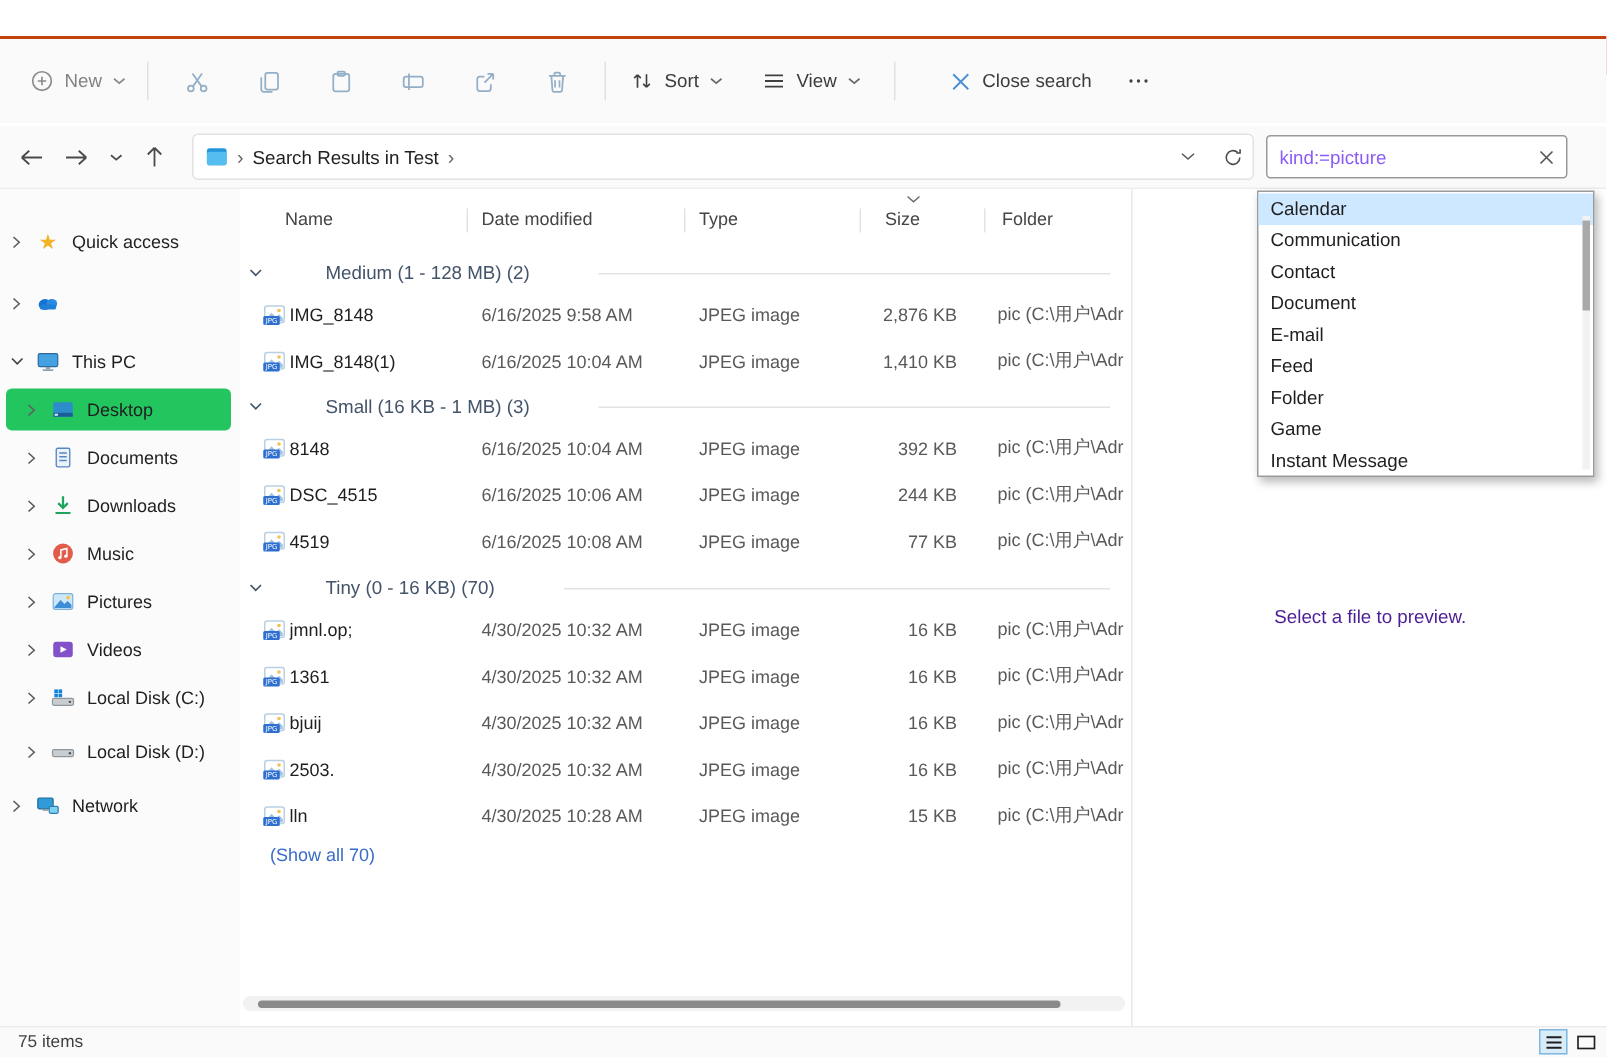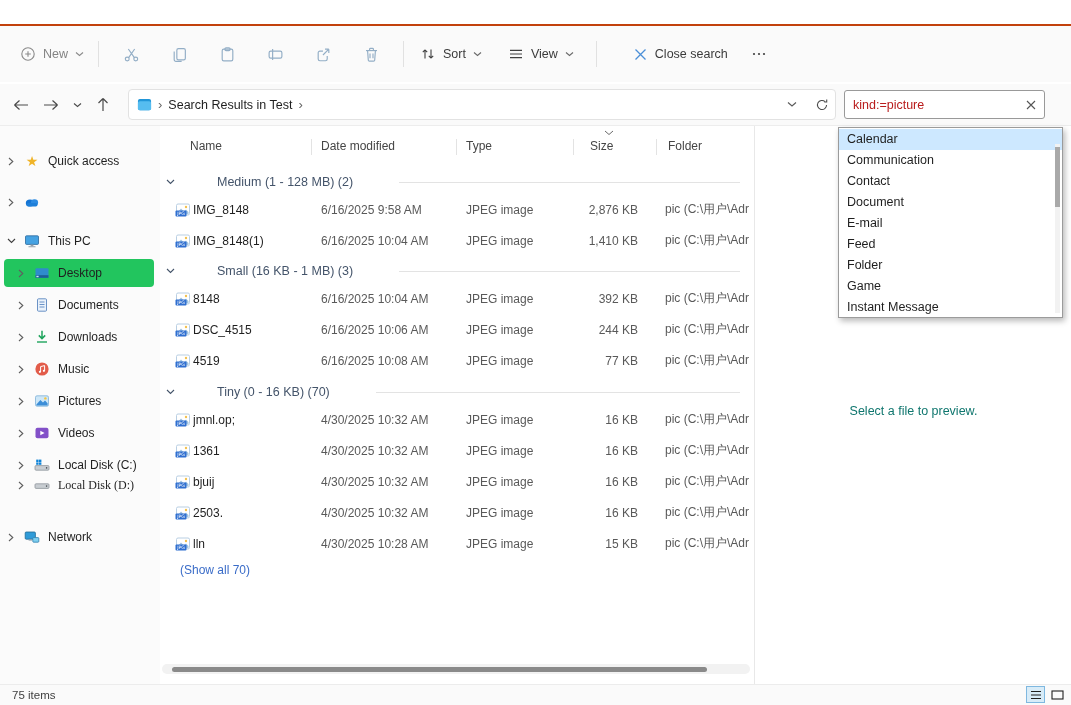--- a/index.html
+++ b/index.html
@@ -23,21 +23,21 @@
 
   
   .addressrow { position:absolute; left:0; top:84px; right:0; height:42px; background:#fafafa; display:flex; align-items:center; padding-left:6px; border-bottom:1px solid #ededed; }
   .nav-btn { width:30px; height:30px; display:flex; align-items:center; justify-content:center; font-size:15px; color:#4a4a4a; }
   .nav-btn.small { width:22px; }
   .breadcrumb-box { margin-left:10px; width:708px; height:31px; background:#fff; border:1px solid #e2e2e2; border-radius:4px; display:flex; align-items:center; padding:0 8px; position:relative; }
   .crumb-sep { color:#666; font-size:13px; margin:0 6px; }
   .crumb { font-size:12.5px; color:#1f1f1f; }
   .bc-right { position:absolute; right:6px; display:flex; align-items:center; gap:18px; }
   .searchbox { margin-left:8px; width:201px; height:29px; background:#fff; border:1px solid #999; border-radius:3px; display:flex; align-items:center; padding:0 8px; position:relative; }
-  .searchbox input { border:none; outline:none; width:160px; font-size:12.5px; color:#b91c1c; background:transparent; font-family:"Liberation Sans", sans-serif; }
+  .searchbox input { border:none; outline:none; width:160px; font-size:12.5px; color:#8b5cf6; background:transparent; font-family:"Liberation Sans", sans-serif; }
   .search-x { position:absolute; right:8px; color:#555; font-size:12px; }
 
   
   .dropdown { position:absolute; left:838px; top:127px; width:225px; height:191px; background:#fff; border:1px solid #9b9b9b; box-shadow:2px 3px 6px rgba(0,0,0,.28); z-index:20; padding-top:1px; }
   .dd-item { height:21px; line-height:21px; padding-left:8px; font-size:12.5px; color:#1f1f1f; }
   .dd-item.selected { background:#cde8ff; }
   .dd-scroll { position:absolute; right:2px; top:16px; bottom:4px; width:5px; background:#f2f2f2; }
   .dd-thumb { position:absolute; left:0; top:3px; width:5px; height:60px; background:#a9a9a9; }
 
   
@@ -60,21 +60,21 @@
   .frow { display:grid; grid-template-columns:18px 128px 145px 92px 80px 27px 1fr; align-items:center; height:31px; padding-left:15px; font-size:12px; }
   .frow .fname { color:#1f1f1f; white-space:nowrap; overflow:hidden; }
   .frow .fdate, .frow .ftype, .frow .ffolder { color:#595959; white-space:nowrap; overflow:hidden; }
   .frow .fsize { color:#595959; text-align:right; white-space:nowrap; }
   .showall { height:22px; display:flex; align-items:center; padding-left:20px; font-size:12px; color:#3a6cc8; }
   .hscroll { position:absolute; left:2px; right:4px; bottom:10px; height:10px; background:#f2f2f2; border-radius:5px; }
   .hthumb { position:absolute; left:10px; top:3px; width:535px; height:5px; background:#8a8a8a; border-radius:3px; }
 
   
   .preview { position:absolute; left:756px; top:126px; right:0; bottom:21px; background:#fff; }
-  .preview .hint { position:absolute; top:278px; left:0; right:0; text-align:center; font-size:12.5px; color:#0f766e; }
+  .preview .hint { position:absolute; top:278px; left:0; right:0; text-align:center; font-size:12.5px; color:#4c1d95; }
 
   
   .statusbar { position:absolute; left:0; right:0; bottom:0; height:21px; background:#fafafa; border-top:1px solid #ececec; display:flex; align-items:center; padding:0 12px; font-size:11.5px; color:#3f3f3f; }
   .view-toggles { position:absolute; right:4px; bottom:2px; display:flex; gap:3px; }
   .vt { width:19px; height:17px; display:flex; align-items:center; justify-content:center; border:1px solid transparent; }
   .vt.active { background:#d8ecf8; border:1px solid #7fb8e0; }
 
   svg { display:block; }
 </style>
 </head>
@@ -451,21 +451,21 @@
           <rect x="5" y="2.6" width="2.4" height="2.4" fill="#1084d8"></rect>
           <rect x="2.2" y="5.4" width="2.4" height="2.4" fill="#1084d8"></rect>
           <rect x="5" y="5.4" width="2.4" height="2.4" fill="#1084d8"></rect>
           <rect x="1" y="8.6" width="14" height="4.6" rx="1" fill="#c8cdd2" stroke="#8f969c" stroke-width="0.8"></rect>
           <circle cx="12.6" cy="10.9" r="0.8" fill="#4a4f54"></circle>
         </svg>
     </span>
     <span>Local Disk (C:)</span>
   </div>
 
-  <div class="side-row" style="top:345px;font-family:Liberation Serif, serif;">
+  <div class="side-row" style="top:361px;">
     <span class="indent"></span>
     <span class="tw">
         <svg width="6" height="9" viewBox="0 0 6 9" fill="none" stroke="#5f5f5f" stroke-width="1.1">
           <path d="M1 1 L4.8 4.5 L1 8"></path>
         </svg>
       </span>
     <span class="side-ico">
       <svg width="16" height="16" viewBox="0 0 16 16">
           <rect x="1" y="6.8" width="14" height="4.6" rx="1" fill="#c8cdd2" stroke="#8f969c" stroke-width="0.8"></rect>
           <circle cx="12.6" cy="9.1" r="0.8" fill="#4a4f54"></circle>

